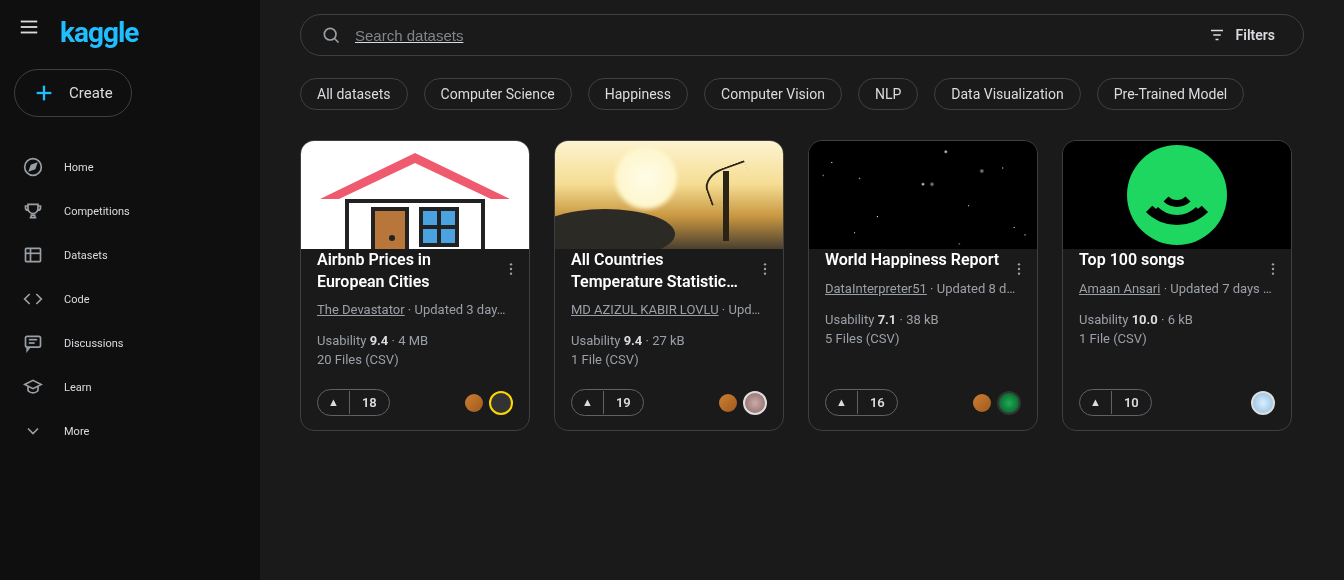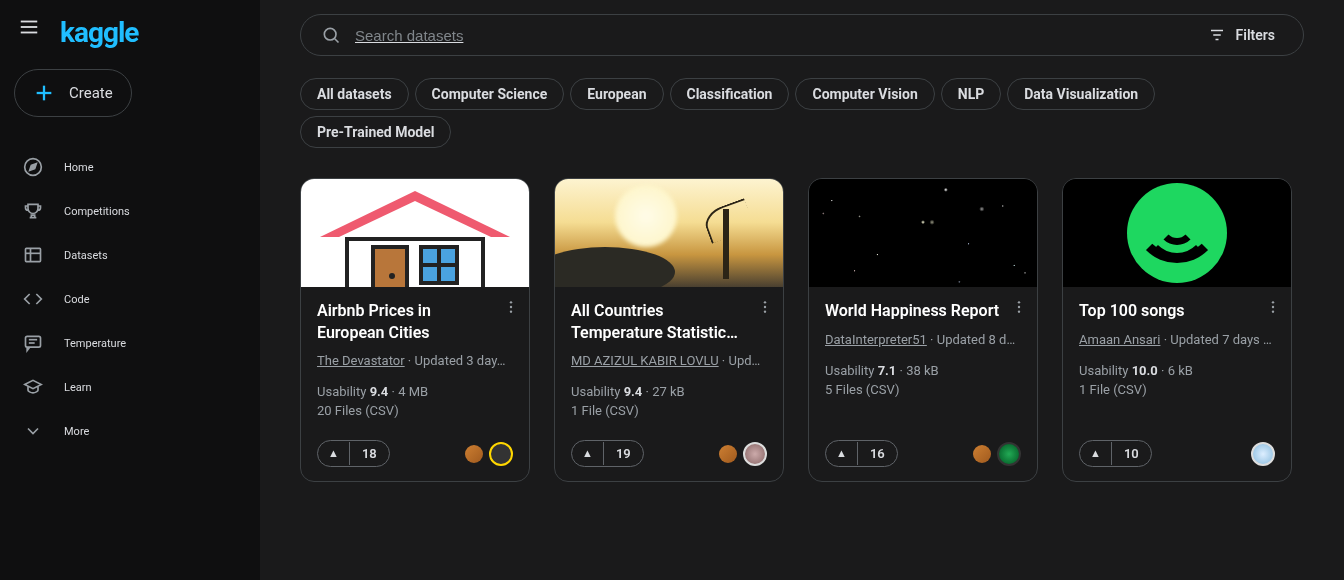--- a/index.html
+++ b/index.html
@@ -92,23 +92,22 @@
       gap: 10px;
       color: #dadce0;
       font-weight: 600;
       font-size: 14px;
       cursor: pointer;
       padding-right: 8px;
     }
     .chips {
       display: flex;
       flex-wrap: wrap;
-      gap: 6px;
+      gap: 16px;
       padding: 0 40px 30px;
-      font-weight: bold;
     }
     .chip {
       border: 1px solid #3c4043;
       border-radius: 20px;
       padding: 7px 16px;
       font-size: 14px;
       color: #dadce0;
       cursor: pointer;
     }
     .cards {
@@ -165,21 +164,21 @@
     .stars-bg::before, .stars-bg::after { content:''; position:absolute; inset:0; background-image: radial-gradient(1px 1px at 10% 20%, #fff, transparent), radial-gradient(1px 1px at 30% 70%, #ffe, transparent), radial-gradient(2px 2px at 50% 40%, #ffd, transparent), radial-gradient(1px 1px at 70% 60%, #cdf, transparent), radial-gradient(1px 1px at 85% 25%, #fff, transparent), radial-gradient(1px 1px at 20% 85%, #fdd, transparent), radial-gradient(2px 2px at 60% 10%, #fff, transparent), radial-gradient(1px 1px at 90% 80%, #dff, transparent); }
     .stars-bg::after { transform: rotate(40deg) scale(1.3); opacity:0.6; }
     
     .spotify-bg { background: #000; display:flex; align-items:center; justify-content:center; }
     .spotify-logo { width:100px; height:100px; background:#1ed760; border-radius:50%; position:relative; }
     .spotify-logo::before, .spotify-logo::after, .spotify-arc { content:''; position:absolute; left:50%; transform:translateX(-50%); border:8px solid #000; border-top-color:transparent; border-left-color:transparent; border-right-color:transparent; border-radius:50%; }
     .spotify-logo::before { width:70px; height:70px; top:-8px; border-width:9px; }
     .spotify-logo::after { width:54px; height:54px; top:8px; border-width:8px; }
     .spotify-arc { width:38px; height:38px; top:24px; border-width:7px; }
 
-    .card-body { padding: 13px 16px 10px; position: relative; }
+    .card-body { padding: 0 16px 10px; position: relative; }
     .card-more { position: absolute; top: 12px; right: 10px; cursor: pointer; color: #9aa0a6; }
     .card-title { font-size: 16px; font-weight: 600; color: #fff; line-height: 1.35; padding-right: 20px; }
     .card-author { font-size: 13px; color: #9aa0a6; margin-top: 10px; }
     .card-author .auth { text-decoration: underline; }
     .card-meta { font-size: 13px; color: #9aa0a6; margin-top: 16px; }
     .card-meta .bold { font-weight: 700; color: #dadce0; }
     .card-files { font-size: 13px; color: #9aa0a6; margin-top: 4px; }
     .card-footer {
       display: flex;
       align-items: center;
@@ -269,21 +268,21 @@
     </div>
     <div class="nav-item">
       <span class="nav-icon">
           <svg width="20" height="20" viewBox="0 0 24 24" fill="none" stroke="currentColor" stroke-width="2">
             <rect x="3" y="4" width="18" height="13" rx="2"></rect>
             <line x1="7" y1="8" x2="17" y2="8"></line>
             <line x1="7" y1="12" x2="14" y2="12"></line>
             <path d="M8 17l-3 4v-4"></path>
           </svg>
         </span>
-      <span>Temperature</span>
+      <span>Discussions</span>
     </div>
     <div class="nav-item">
       <span class="nav-icon">
           <svg width="20" height="20" viewBox="0 0 24 24" fill="none" stroke="currentColor" stroke-width="2">
             <path d="M2 9l10-5 10 5-10 5-10-5z"></path>
             <path d="M6 11v5c0 1 3 3 6 3s6-2 6-3v-5"></path>
           </svg>
         </span>
       <span>Learn</span>
     </div>
@@ -316,22 +315,21 @@
               </svg>
             </span>
           <span>Filters</span>
         </div>
       </div>
     </div>
 
     <div class="chips">
       <span class="chip">All datasets</span>
       <span class="chip">Computer Science</span>
-      <span class="chip">European</span>
-      <span class="chip">Classification</span>
+      <span class="chip">Happiness</span>
       <span class="chip">Computer Vision</span>
       <span class="chip">NLP</span>
       <span class="chip">Data Visualization</span>
       <span class="chip">Pre-Trained Model</span>
     </div>
 
     <div class="cards">
 
       <div class="card">
         <div class="card-image house-bg">

